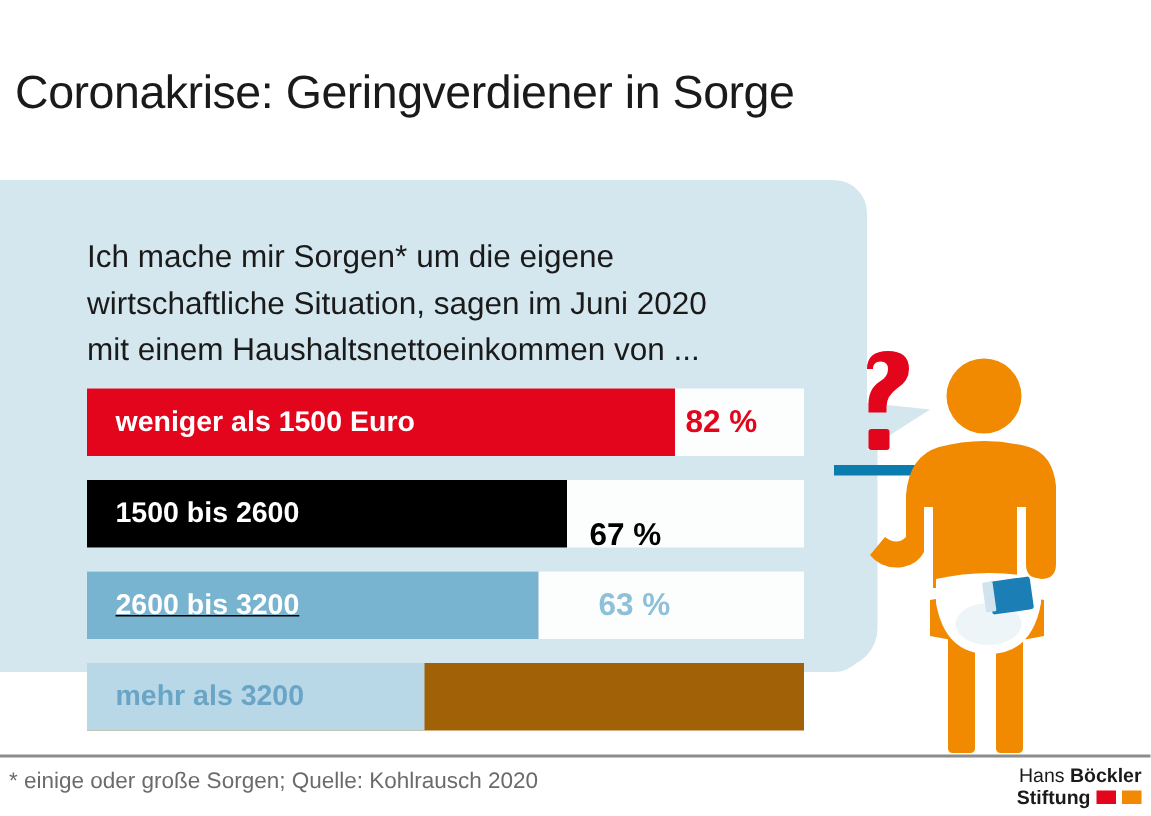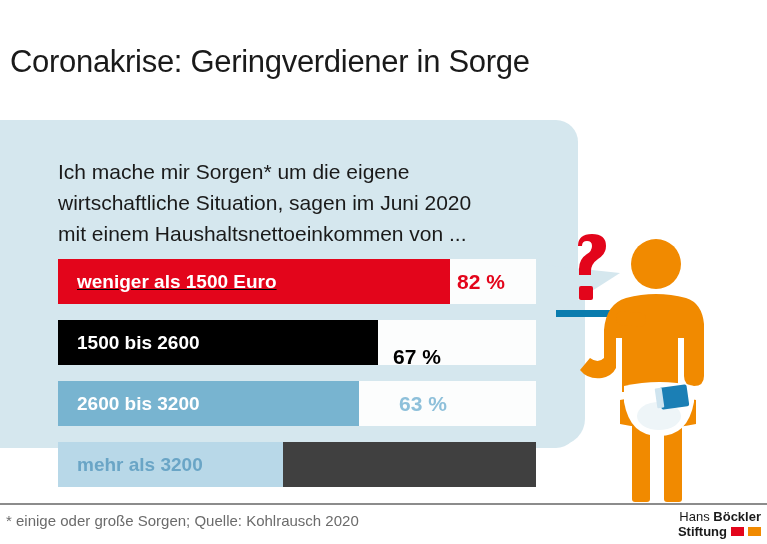--- a/index.html
+++ b/index.html
@@ -131,38 +131,38 @@
 <div id="panel-tail"></div>
 
 <div id="subtitle">
   <div>Ich mache mir Sorgen* um die eigene</div>
   <div>wirtschaftliche Situation, sagen im Juni 2020</div>
   <div>mit einem Haushaltsnettoeinkommen von ...</div>
 </div>
 
 <div id="bars">
     <div class="bar-row" style="background: rgb(252, 253, 253);">
-      <div class="bar-fill" style="width: 392px; background: rgb(227, 5, 27); text-decoration: underline;">
+      <div class="bar-fill" style="width: 392px; background: rgb(227, 5, 27);">
         <span class="bar-label" style="color: rgb(255, 255, 255);">weniger als 1500 Euro</span>
       </div>
       <span class="bar-value" style="left: 384px; color: rgb(227, 5, 27);">82 %</span>
     </div>
     <div class="bar-row" style="background: rgb(252, 253, 253);">
       <div class="bar-fill" style="width: 320px; background: #000000;">
         <span class="bar-label" style="color: rgb(255, 255, 255);">1500 bis 2600</span>
       </div>
       <span class="bar-value" style="left: 320px; color: #000000; margin-top: 28px;">67 %</span>
     </div>
     <div class="bar-row" style="background: rgb(252, 253, 253);">
-      <div class="bar-fill" style="width: 301px; background: rgb(120, 180, 208);">
+      <div class="bar-fill" style="width: 301px; background: rgb(120, 180, 208); text-decoration: underline;">
         <span class="bar-label" style="color: rgb(255, 255, 255);">2600 bis 3200</span>
       </div>
       <span class="bar-value" style="left: 301px; color: rgb(142, 192, 218); padding-left: 40px;">63 %</span>
     </div>
-    <div class="bar-row" style="background: #404040;">
+    <div class="bar-row" style="background: #a16207;">
       <div class="bar-fill" style="width: 225px; background: rgb(184, 216, 232);">
         <span class="bar-label" style="color: rgb(106, 165, 198);">mehr als 3200</span>
       </div>
     </div>
   </div>
 
 <div id="figure">
   <svg width="211" height="280" viewBox="0 0 211 280">
 
     <g>

